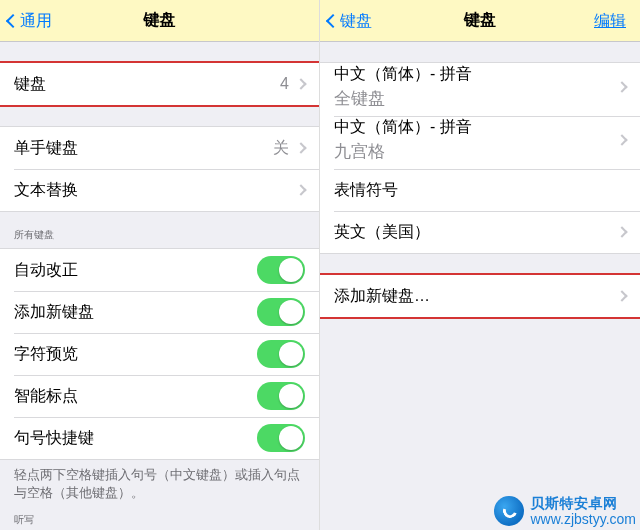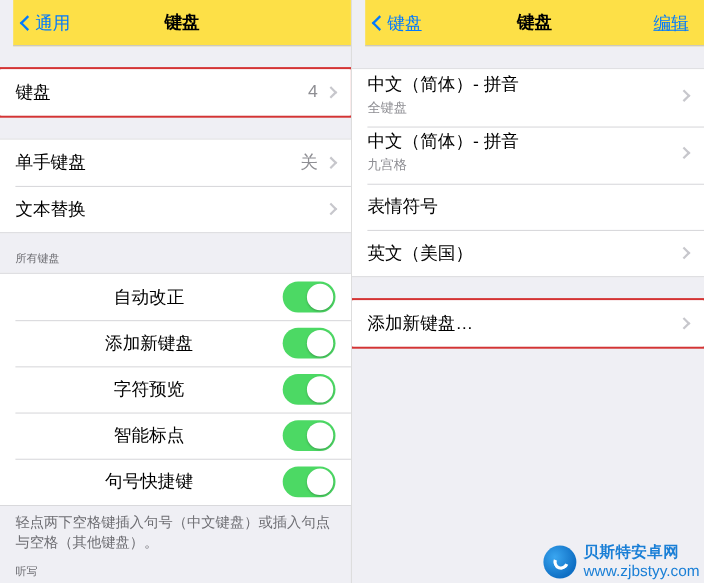--- a/index.html
+++ b/index.html
@@ -17,27 +17,26 @@
   .screen {
     width: 320px;
     height: 530px;
     background: #efeff4;
     position: relative;
     overflow: hidden;
   }
   .screen.left { border-right: 1px solid #ddd; }
   .navbar {
     height: 42px;
-    background: #fde047;
+    background: #fef9c3;
     border-bottom: 1px solid #c7c7cb;
     display: flex;
     align-items: center;
     justify-content: center;
     position: relative;
-    margin-left: 12px;
   }
   .nav-title { font-size: 16px; font-weight: 600; color: #000; }
   .nav-left, .nav-right {
     position: absolute;
     top: 0;
     height: 42px;
     display: flex;
     align-items: center;
     font-size: 16px;
     color: #007aff;
@@ -48,21 +47,21 @@
   .nav-right { right: 8px; text-decoration: underline; }
   .nav-chevron {
     display: inline-block;
     width: 10px; height: 10px;
     border-left: 2.5px solid #007aff;
     border-bottom: 2.5px solid #007aff;
     transform: rotate(45deg);
     margin-right: 2px;
   }
   .group { margin-top: 20px; background: #fff; border-top: 1px solid #d9d9dc; border-bottom: 1px solid #d9d9dc; }
-  .group.zero { margin-top: 0; text-align: center; }
+  .group.zero { margin-top: 0; }
   .row {
     min-height: 42px;
     display: flex;
     align-items: center;
     padding: 0 14px;
     position: relative;
     background: #fff;
     cursor: pointer;
   }
   .row + .row::before {
@@ -75,21 +74,21 @@
   .row .label { flex: 1; font-size: 16px; color: #000; }
   .row .value { font-size: 16px; color: #8e8e93; margin-right: 8px; }
   .row .chev {
     width: 8px; height: 8px;
     border-top: 2px solid #c7c7cc;
     border-right: 2px solid #c7c7cc;
     transform: rotate(45deg);
   }
   .row.tall { min-height: 52px; padding-top: 1px; padding-bottom: 6px; }
   .row .stack { flex: 1; display: flex; flex-direction: column; justify-content: center; }
-  .row .sub { font-size: 12px; color: #8e8e93; margin-top: 2px; }
+  .row .sub { font-size: 17px; color: #8e8e93; margin-top: 2px; }
   .section-header {
     font-size: 10px;
     color: #6d6d72;
     padding: 16px 14px 6px 14px;
   }
   .footer-note {
     font-size: 13px;
     color: #6d6d72;
     padding: 6px 14px 4px 14px;
     line-height: 1.35;
@@ -133,21 +132,21 @@
     position:absolute;
     left:9px; top:8px;
     width:8px; height:8px;
     border:3px solid #fff;
     border-top-color:transparent;
     border-right-color:transparent;
     border-radius:50%;
     transform:rotate(-25deg);
   }
   .wm-text { display:flex; flex-direction:column; line-height:1; }
-  .wm-text .t1 { font-size:14px; letter-spacing:0.5px;font-family:Liberation Mono, monospace; }
+  .wm-text .t1 { font-size:14px; letter-spacing:0.5px; }
   .wm-text .t2 { font-size:14px; color:#1a7fd6; margin-top:2px; font-weight:400; }
 </style>
 </head>
 <body>
 
 <div class="screens">
 
   <div class="screen left">
     <div class="navbar">
       <div class="nav-left">

